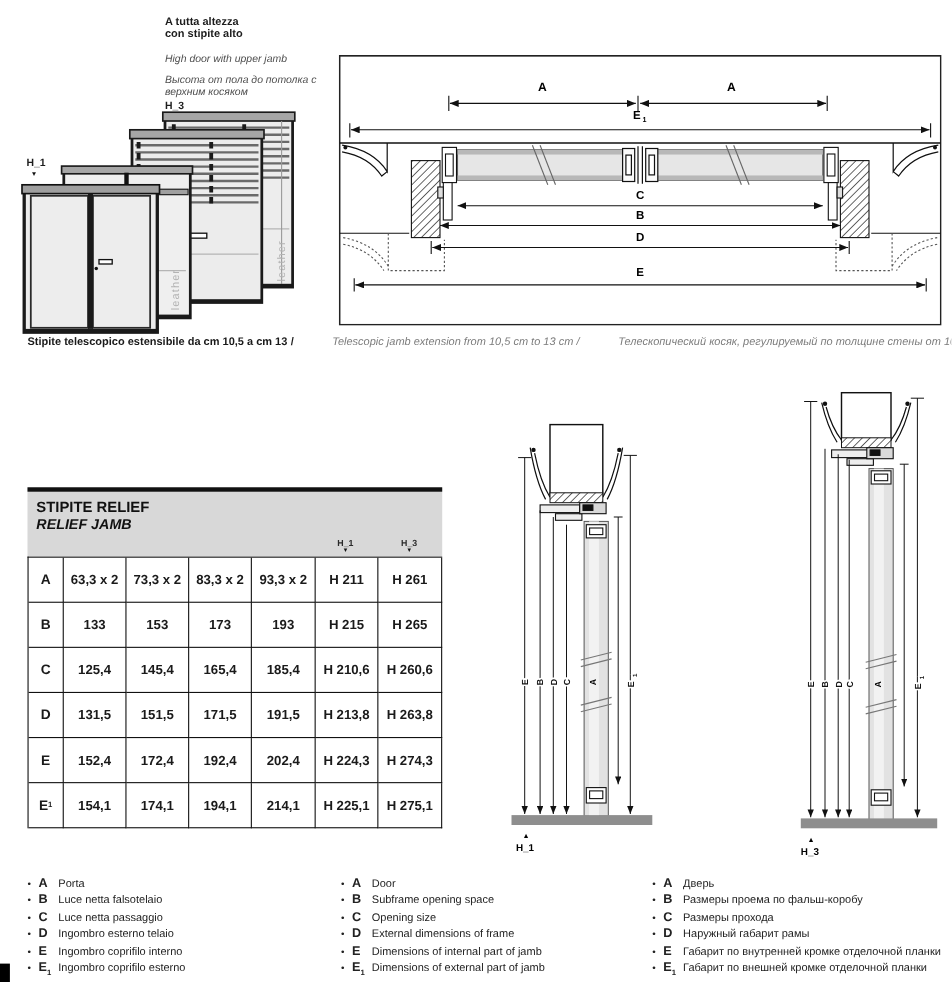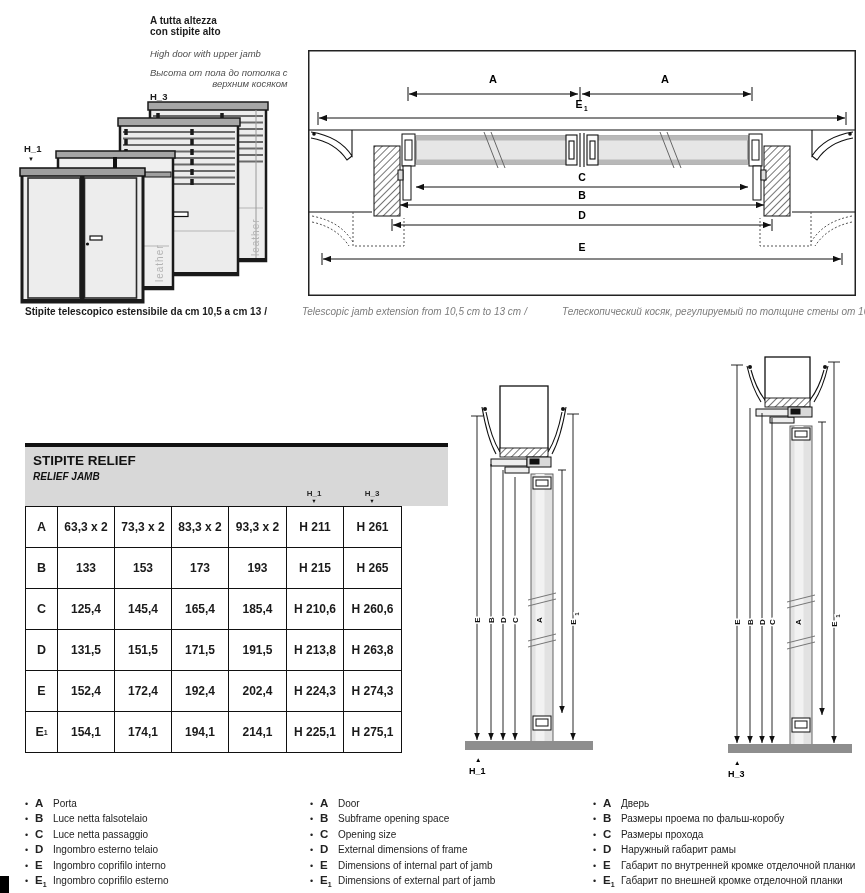--- a/index.html
+++ b/index.html
@@ -2,34 +2,34 @@
 <html><head>
 <meta charset="utf-8">
 <style>
   html,body{margin:0;padding:0;background:#fff;}
   .page{position:relative;width:865px;height:893px;background:#fff;overflow:hidden;
         font-family:"Liberation Sans",sans-serif;color:#111;}
   .abs{position:absolute;}
   
   .intro-it{font-weight:bold;font-size:10px;line-height:11px;color:#1d1d1d;white-space:nowrap;}
   .intro-en{font-style:italic;font-size:9.5px;color:#4f4f4f;white-space:nowrap;}
-  .intro-ru{font-style:italic;font-size:9.5px;line-height:11px;color:#4f4f4f;white-space:nowrap;text-align:right;}
+  .intro-ru{font-style:italic;font-size:9.5px;line-height:11px;color:#4f4f4f;white-space:nowrap;}
   .h-pointer{font-size:9.5px;font-weight:bold;color:#1d1d1d;}
   .h-pointer .arr{display:block;font-size:6px;line-height:6px;margin:2px 0 0 4px;color:#111;}
   
   .caption{font-size:10px;white-space:nowrap;color:#1a1a1a;}
   .cap-it{font-weight:bold;text-align:right;}
   .cap-sep-b{font-weight:bold;margin:0 3px;}
   .cap-en,.cap-ru{font-style:italic;color:#7c7c7c;margin-left:32px;}
   .cap-sep-g{font-style:italic;color:#7c7c7c;margin:0 3px;}
   
   .thead{background:#d8d8d8;border-top:4px solid #111;box-sizing:border-box;
-         width:423px;height:63px;padding:6px 16px 0 8px;position:relative;}
+         width:377px;height:63px;padding:6px 16px 0 8px;position:relative;}
   .thead .t1{font-size:13.5px;font-weight:bold;line-height:15.5px;}
-  .thead .t2{font-size:10px;font-weight:bold;font-style:italic;line-height:15.5px;}
+  .thead .t2{font-size:13px;font-weight:bold;font-style:italic;line-height:15.5px;}
   .hcol{position:absolute;bottom:2px;width:44px;text-align:center;font-size:8px;
         font-weight:bold;color:#2a2a2a;}
   .hcol .arr{display:block;font-size:5.5px;line-height:6px;color:#111;}
   .tgrid{display:grid;grid-template-columns:32px 57px 57px 57px 58px 57px 58px;
          grid-auto-rows:41px;border-top:1.5px solid #111;border-left:1px solid #111;
          box-sizing:content-box;background:#fff;width:376px;}
   .tcell{border-right:1px solid #111;border-bottom:1px solid #111;display:flex;
          align-items:center;justify-content:center;font-weight:bold;font-size:12px;
          box-sizing:border-box;color:#1a1a1a;}
   .tlabel{font-size:12.5px;}

